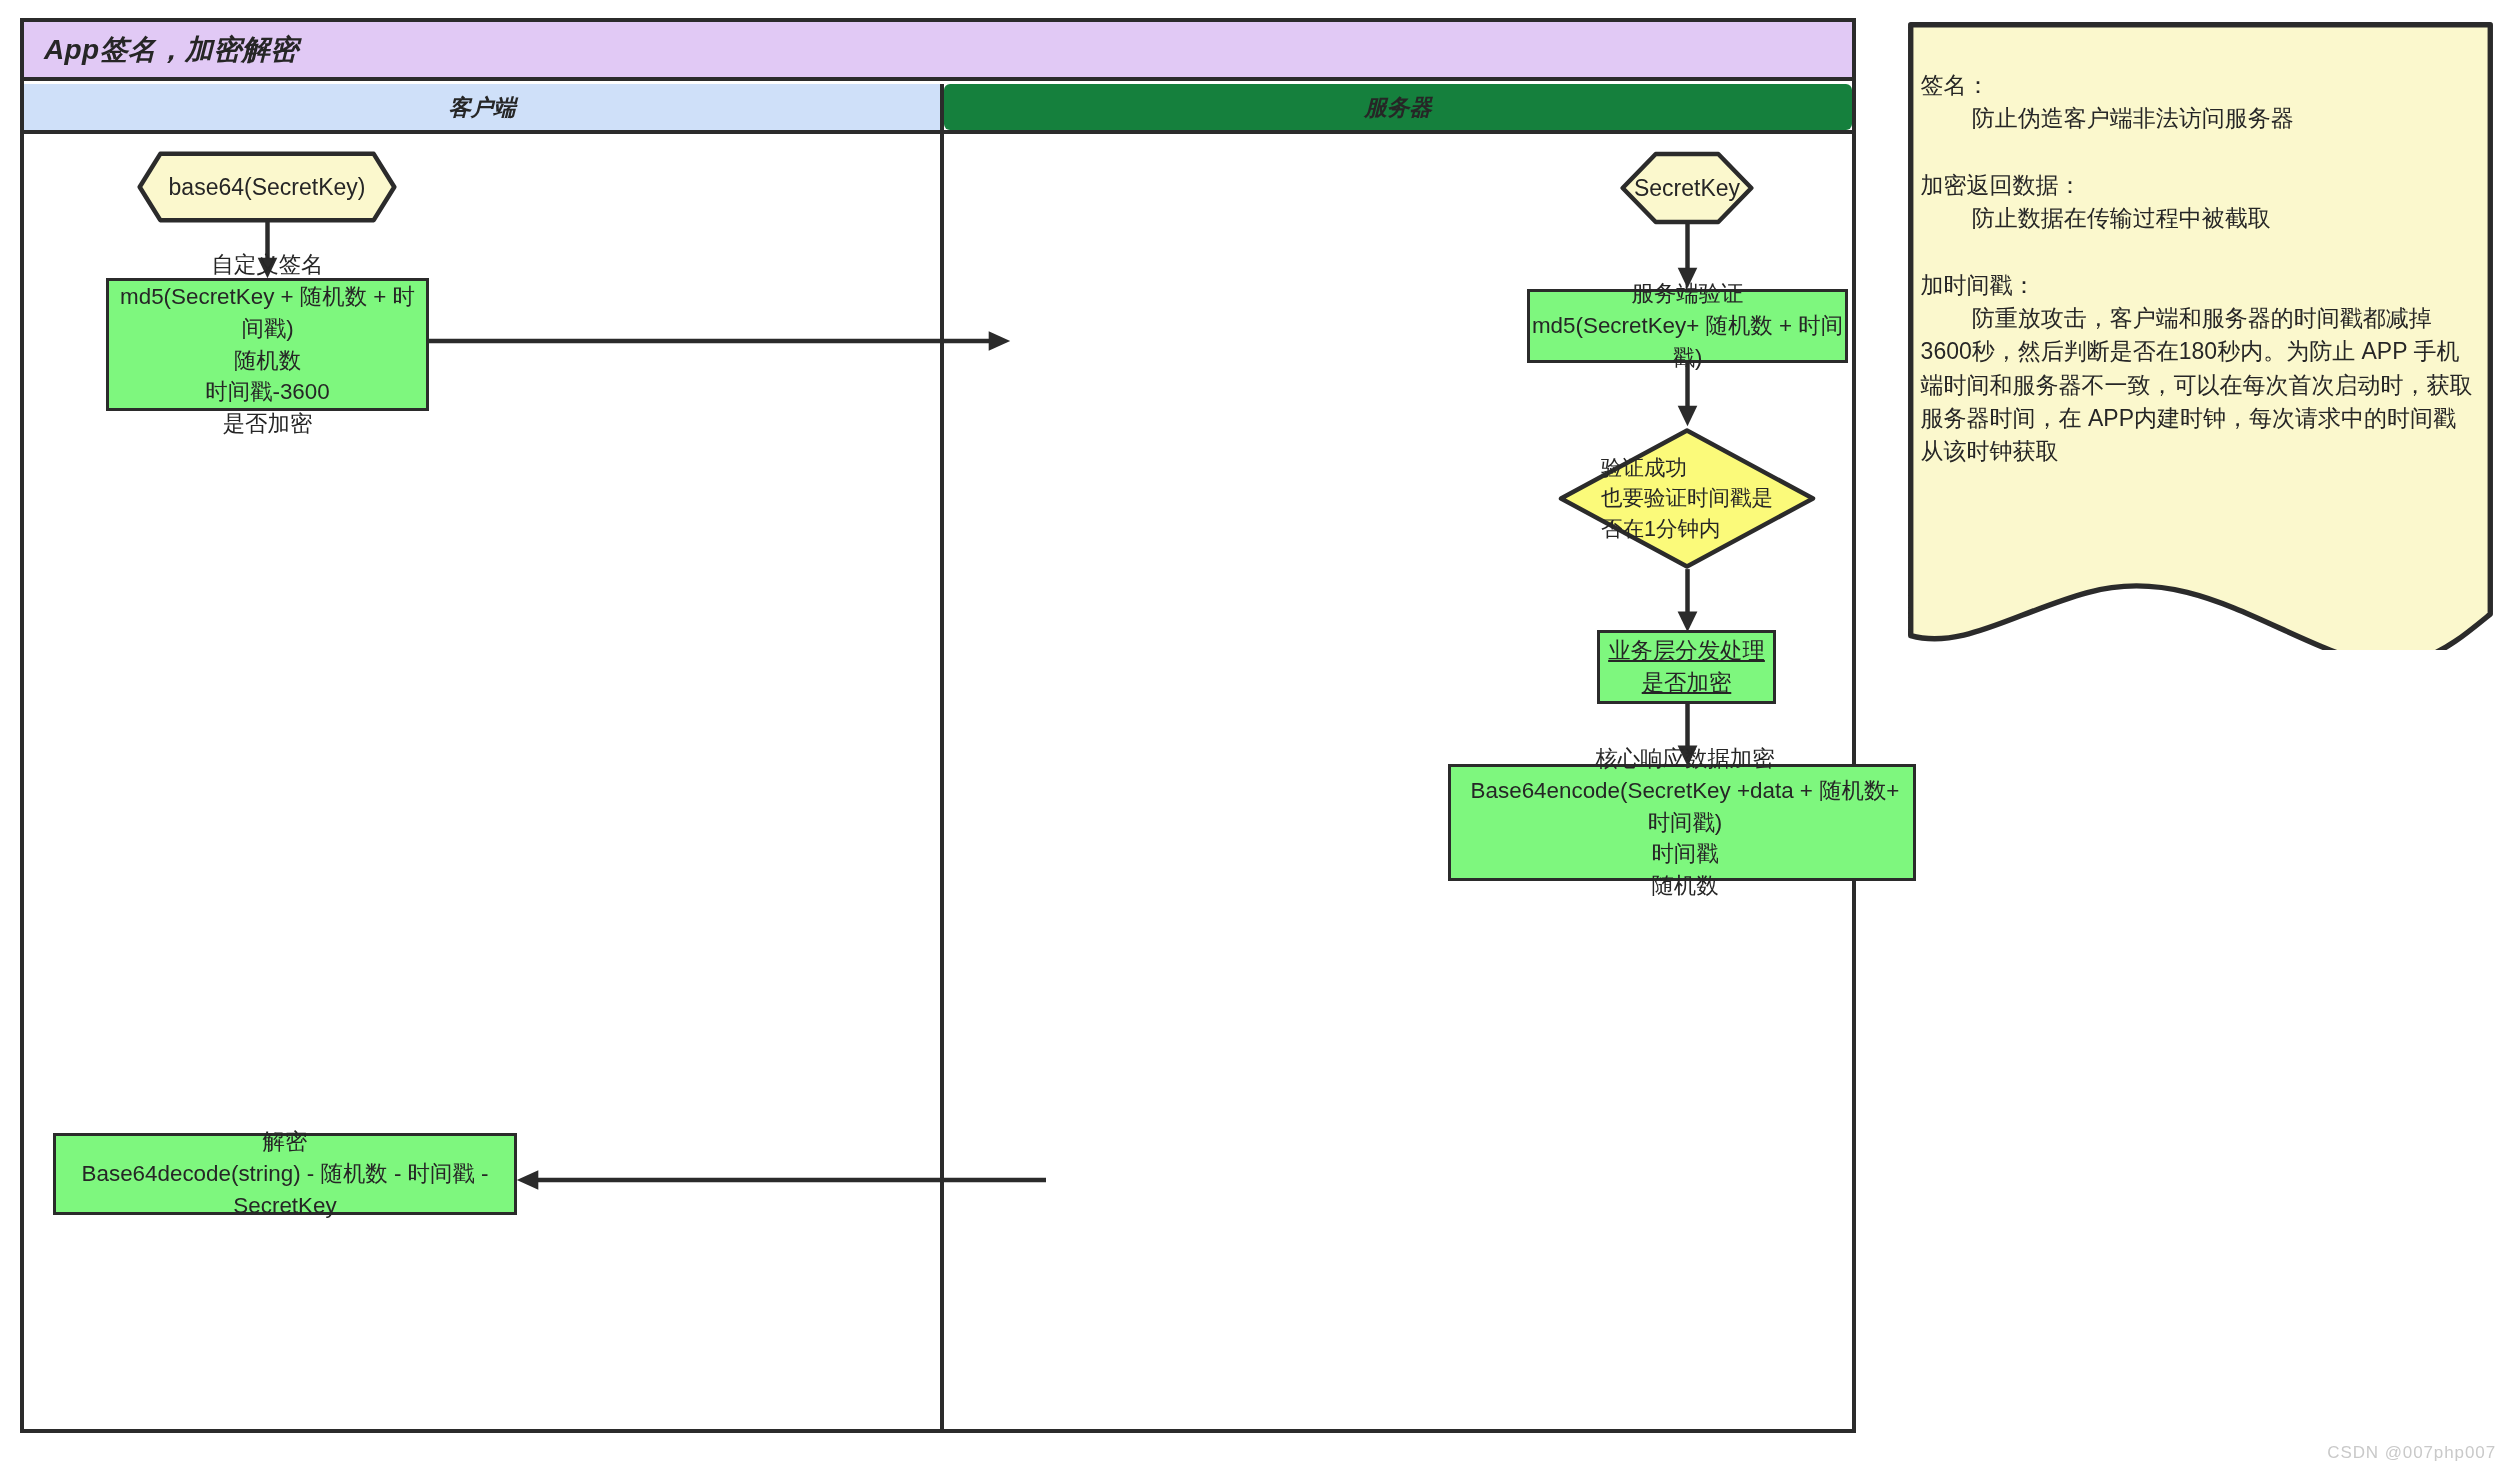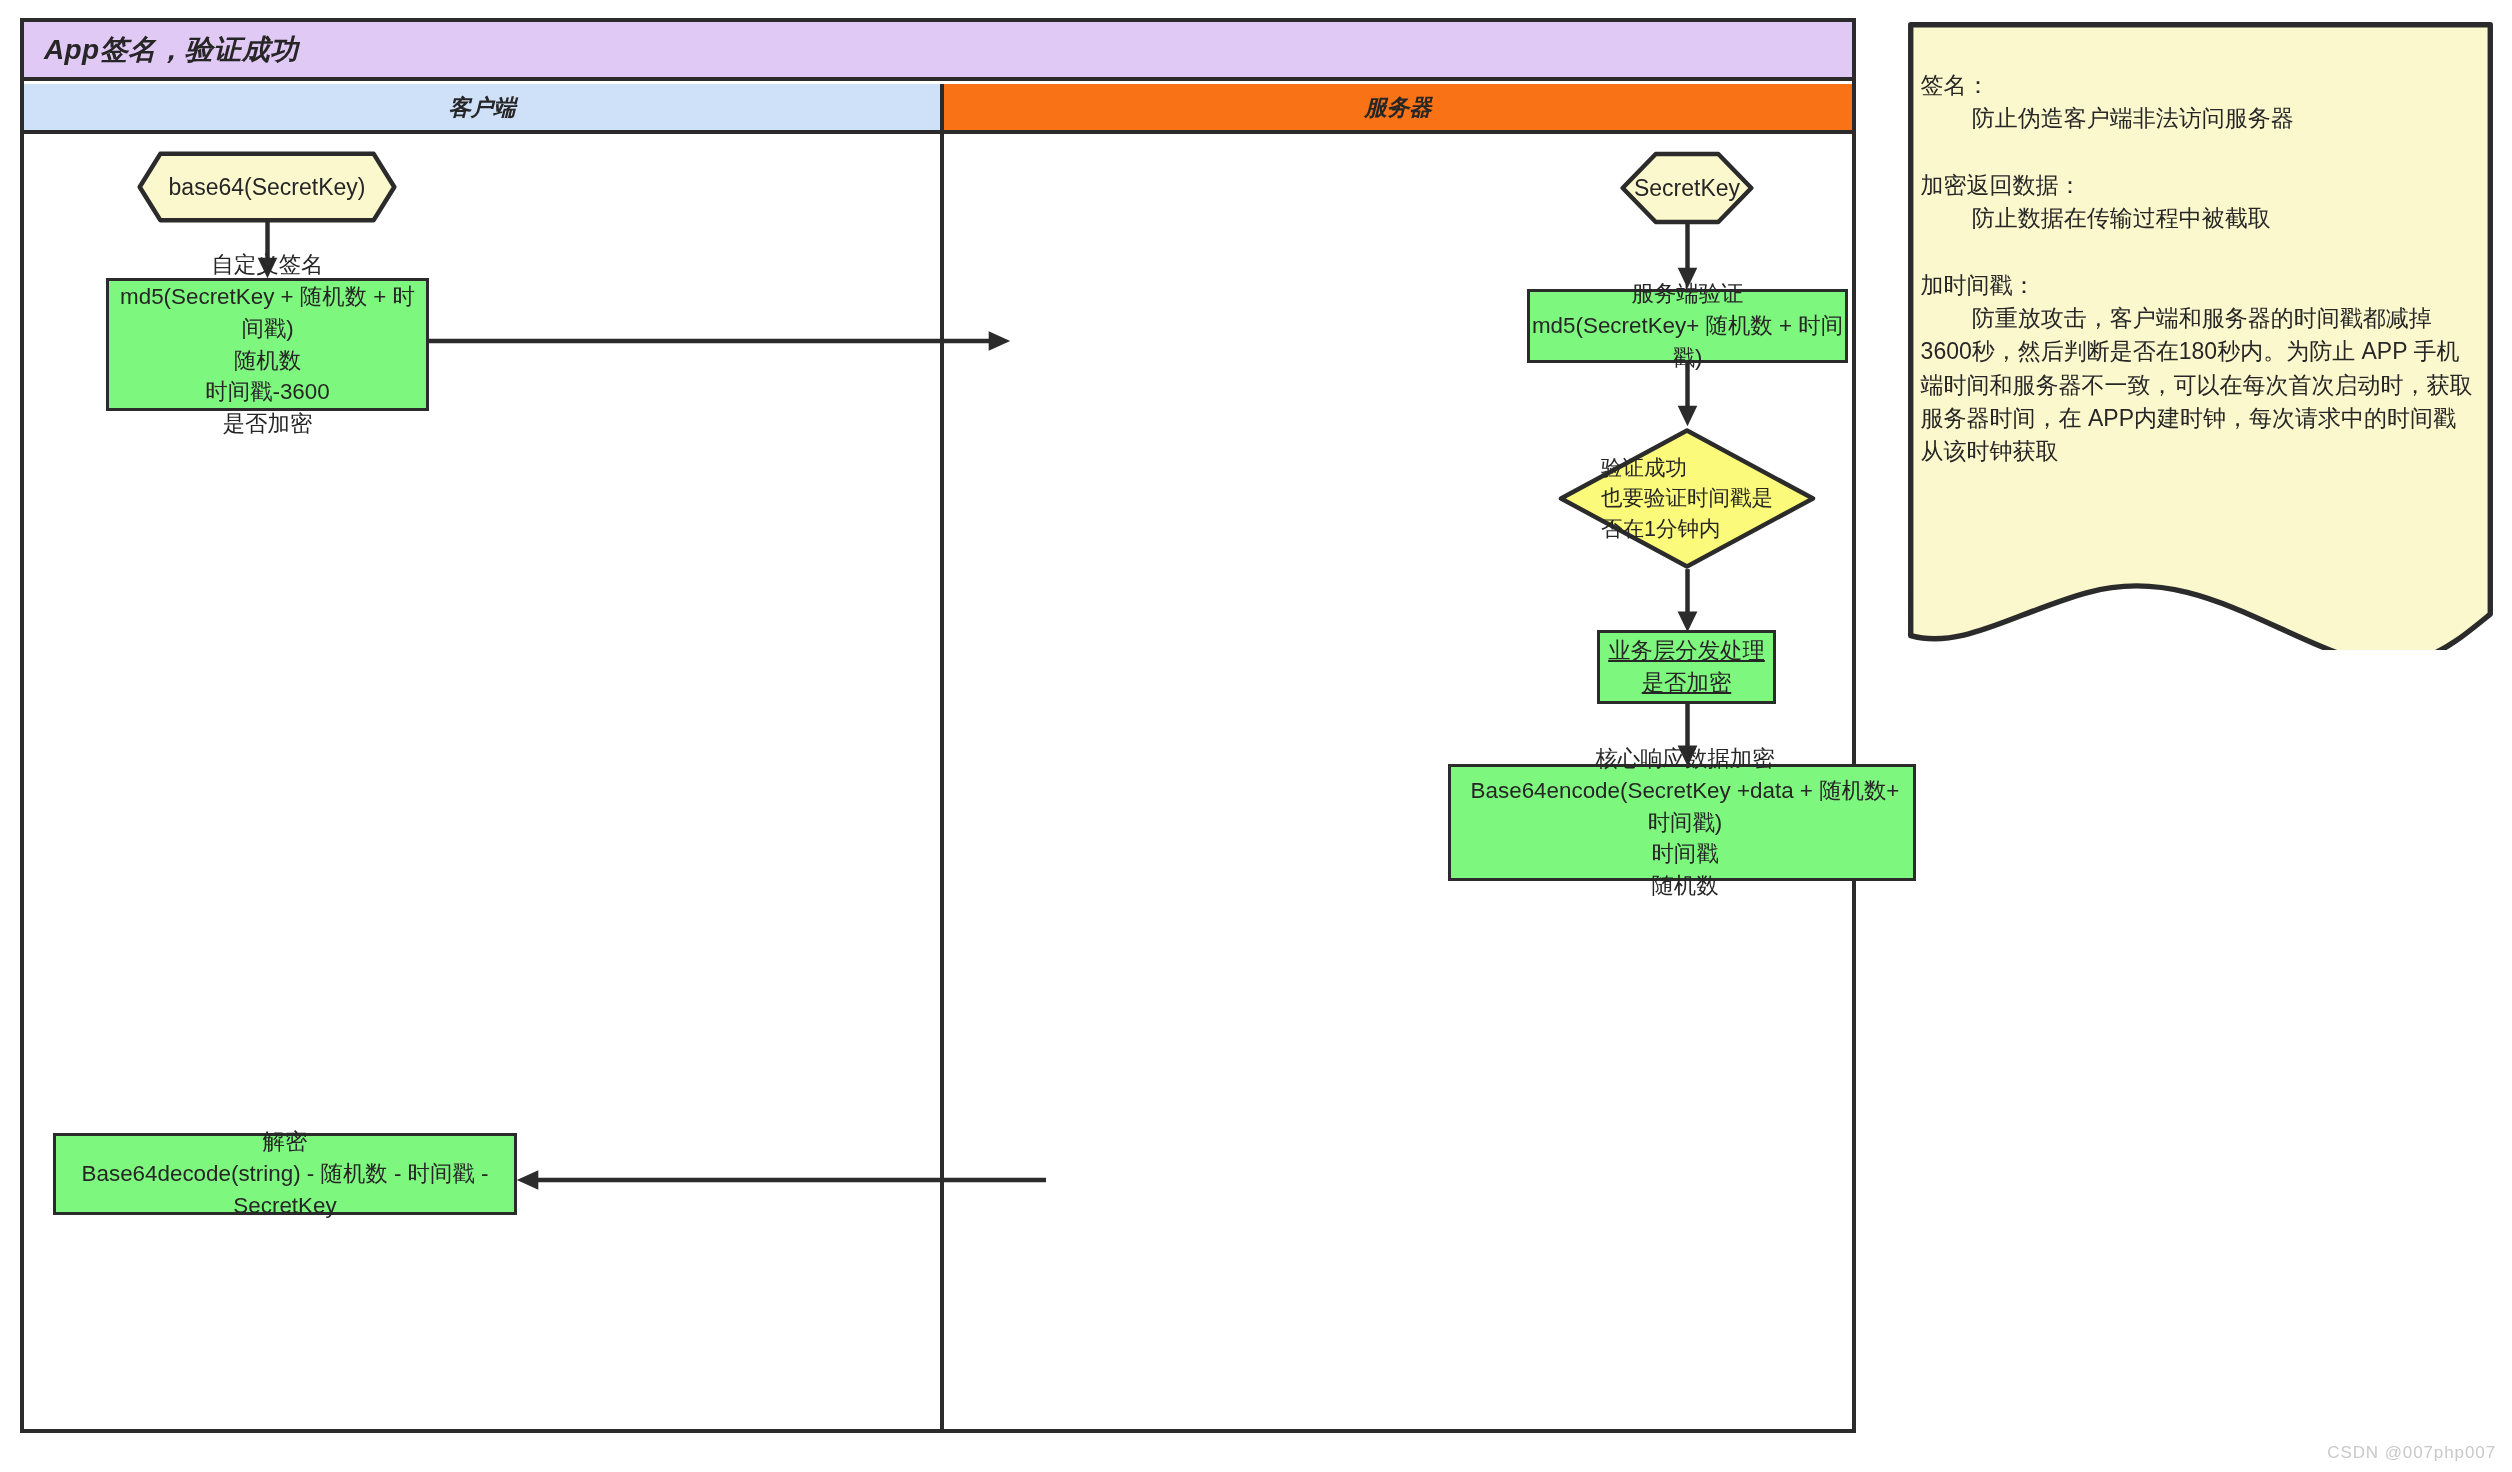--- a/index.html
+++ b/index.html
@@ -26,21 +26,21 @@
   .lane-head-row{
     position:absolute;left:0;top:62px;width:100%;height:50px;
     display:flex;box-sizing:border-box;border-bottom:4.5px solid #2b2b2b;
   }
   .lane-head{
     display:flex;align-items:center;justify-content:center;
     font-style:italic;font-weight:bold;font-size:22.4px;color:#262626;
     box-sizing:border-box;
   }
   .lane-head.client{width:920px;background:#cfe0f9;border-right:4.5px solid #2b2b2b;}
-  .lane-head.server{flex:1;background:#f97316;}
+  .lane-head.server{flex:1;background:#15803d;border-radius:6px;}
   .lane-body{
     position:absolute;left:0;top:109px;width:100%;bottom:0;display:flex;
   }
   .lane-col{box-sizing:border-box;position:relative;}
   .lane-col.client{width:920px;border-right:4.5px solid #2b2b2b;}
   .lane-col.server{flex:1;}
 
   
   .node{
     position:absolute;box-sizing:border-box;
@@ -86,21 +86,21 @@
   }
 </style>
 </head>
 <body>
 
 <div id="stage">
 
   <div class="frame">
 
     <div class="title-band">
-      <div class="title-text">App签名，验证成功</div>
+      <div class="title-text">App签名，加密解密</div>
     </div>
 
     <div class="lane-head-row">
       <div class="lane-head client">
         <span>客户端</span>
       </div>
       <div class="lane-head server">
         <span>服务器</span>
       </div>
     </div>

